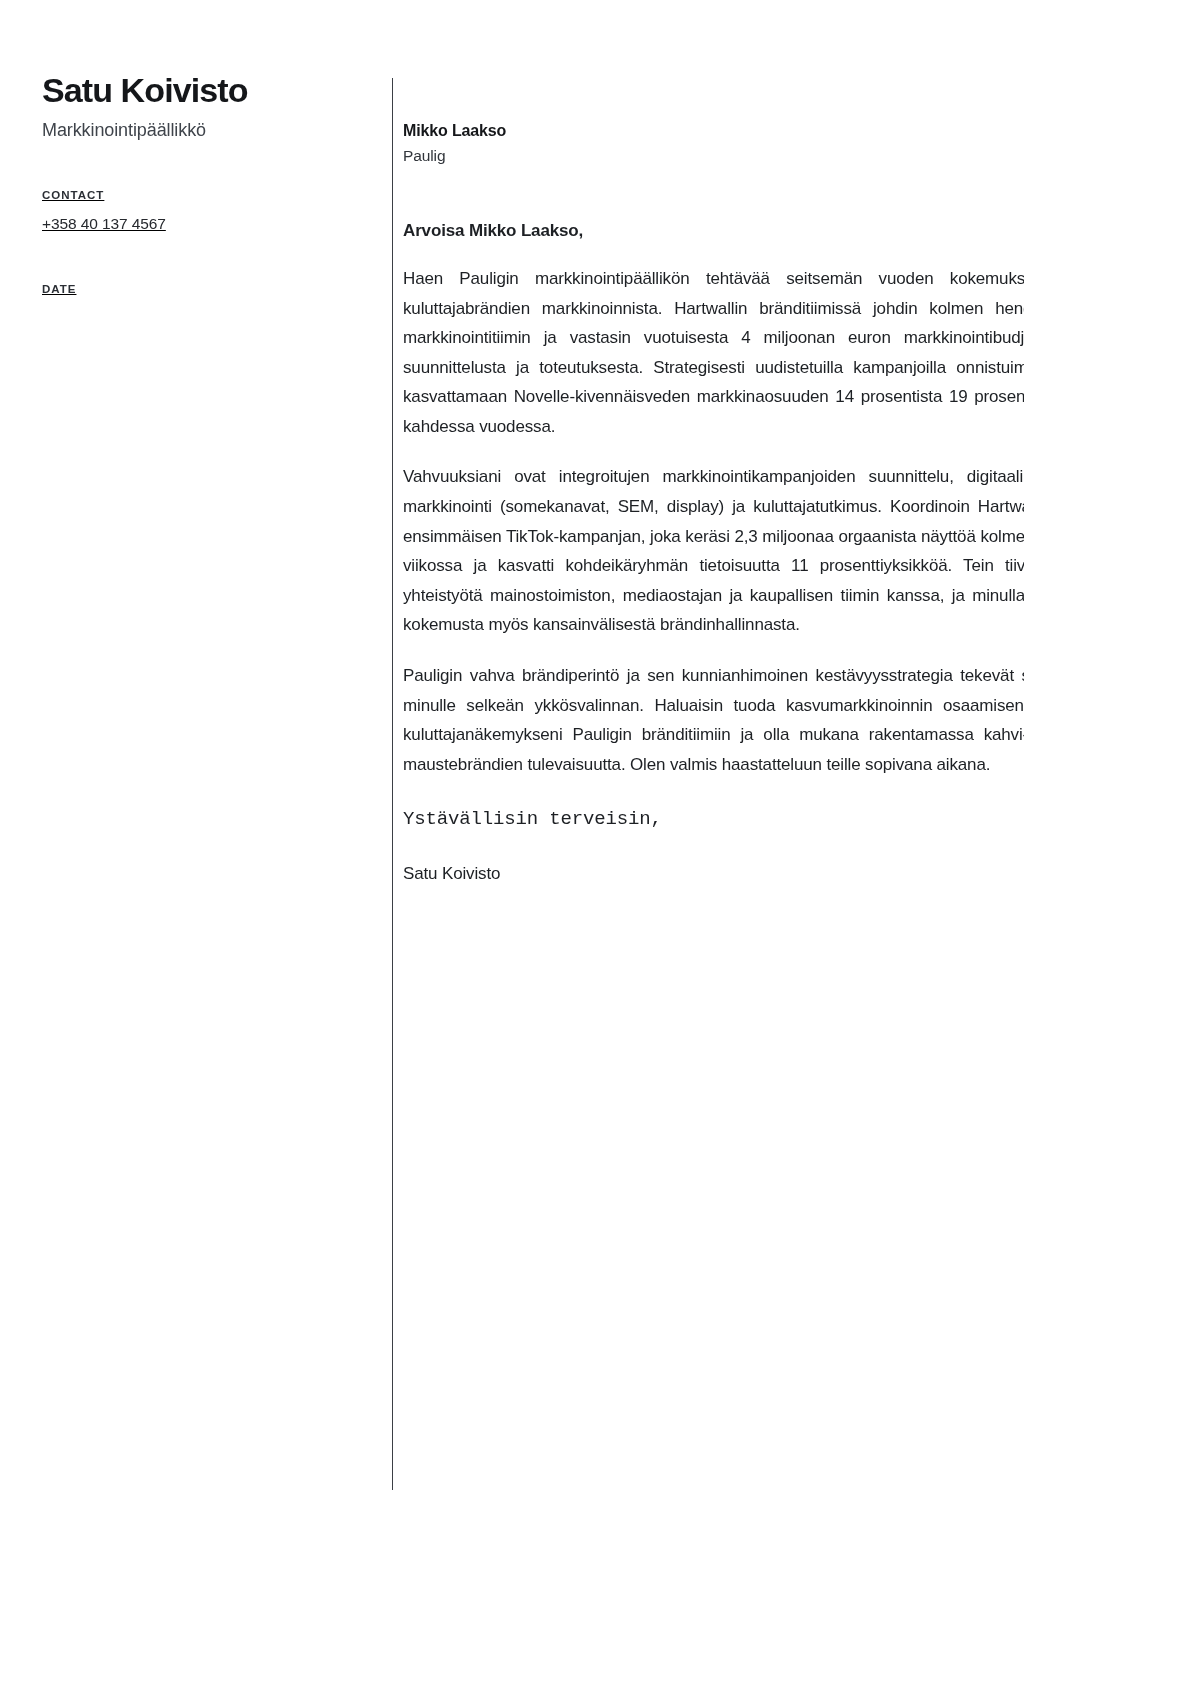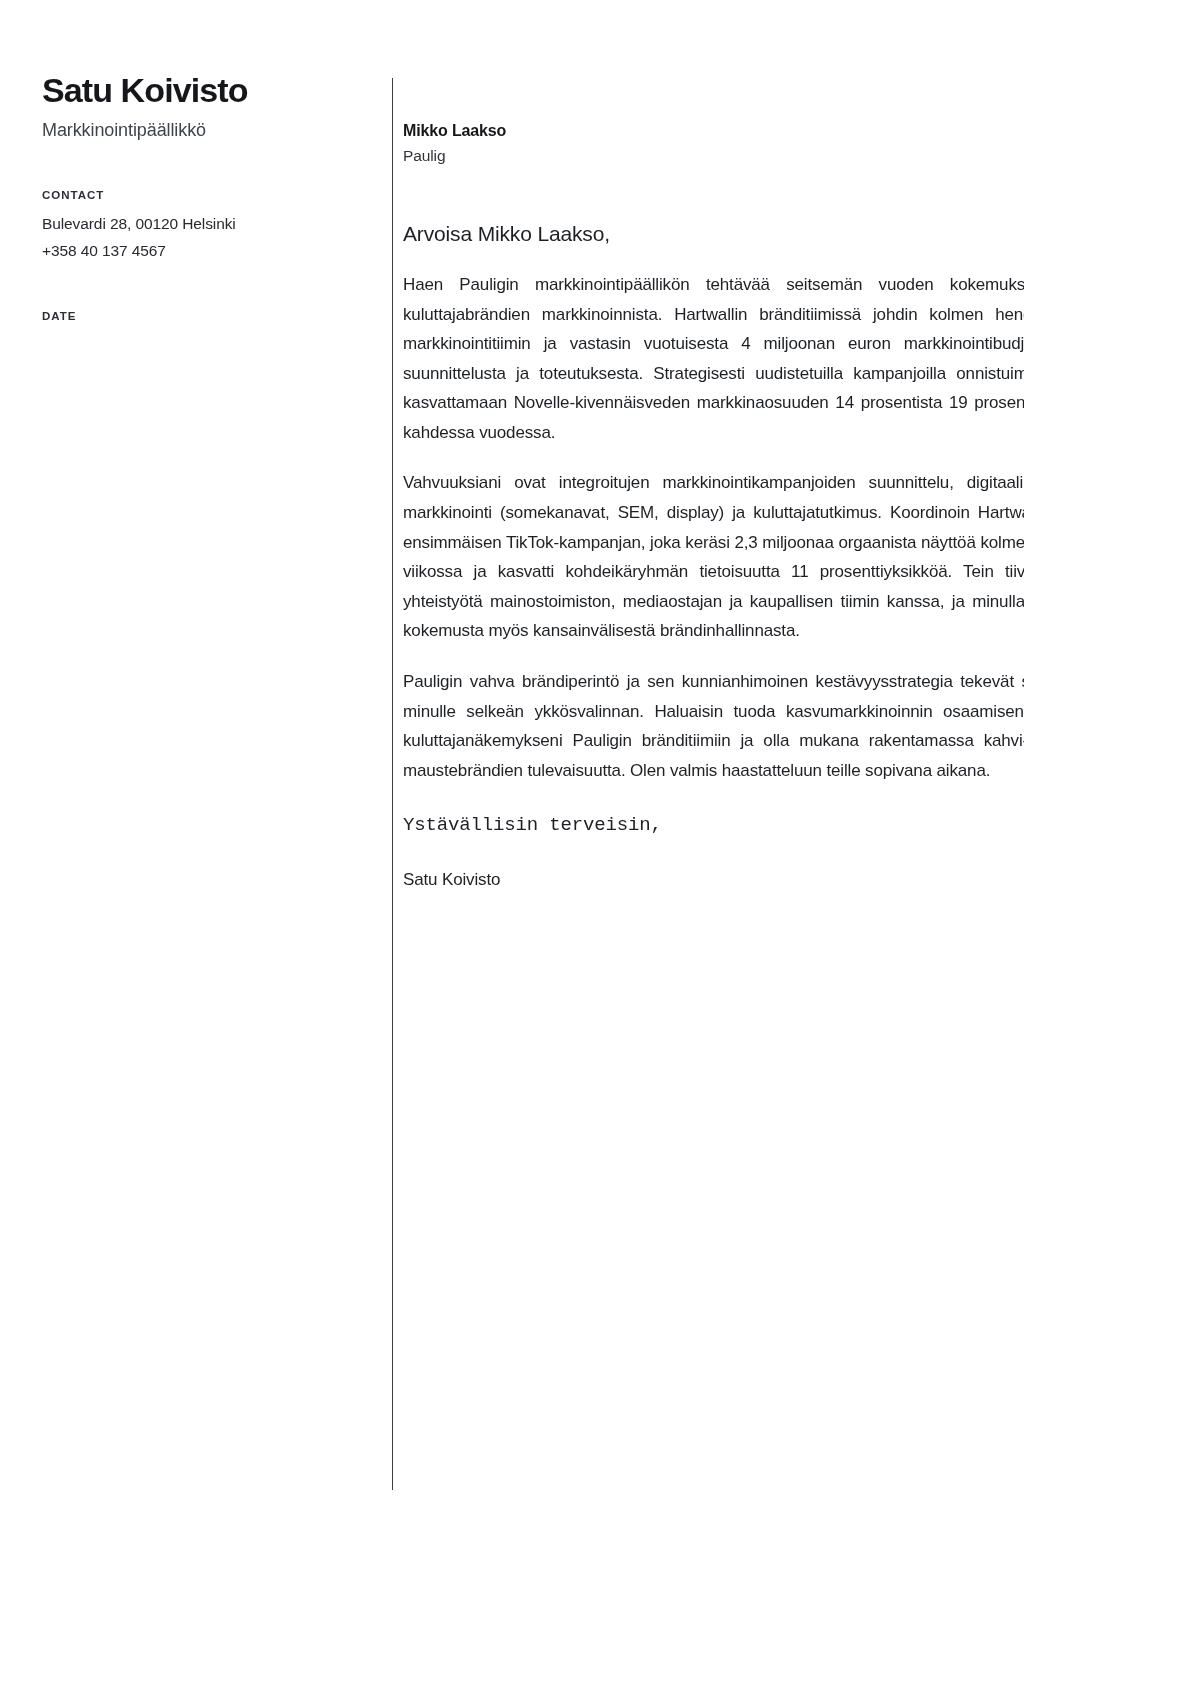--- a/index.html
+++ b/index.html
@@ -48,20 +48,21 @@
   .role {
     font-size: 18px;
     font-weight: 400;
     color: #3f444b;
     letter-spacing: -0.1px;
     margin: 9px 0 16px 0;
     line-height: 1.3;
   }
   .block {
     margin-top: 46px;
+    text-decoration: underline;
   }
   .block-label {
     font-size: 11.5px;
     font-weight: 700;
     letter-spacing: 1.0px;
     color: #2b2f35;
     text-transform: uppercase;
     margin: 0 0 9px 0;
   }
   .block-line {
@@ -90,25 +91,26 @@
   }
   .recipient-org {
     font-size: 15.5px;
     font-weight: 400;
     color: #31353b;
     letter-spacing: -0.1px;
     margin: 4px 0 0 0;
     line-height: 1.35;
   }
   .salutation {
-    font-size: 21px;
+    font-size: 17px;
     color: #1d2024;
     letter-spacing: -0.15px;
     margin: 51px 0 0 0;
     line-height: 1.5;
+    font-weight: bold;
   }
   .para {
     font-size: 17px;
     color: #1d2024;
     letter-spacing: -0.15px;
     line-height: 1.74;
     text-align: justify;
     text-justify: inter-word;
     margin: 21px 0 0 0;
   }
@@ -134,21 +136,20 @@
 <div class="page">
 
   <div class="divider"></div>
 
   <div class="sidebar">
     <h1 class="name">Satu Koivisto</h1>
     <p class="role">Markkinointipäällikkö</p>
 
     <div class="block">
       <p class="block-label">CONTACT</p>
-      <div class="block-line">Bulevardi 28, 00120 Helsinki</div>
       <div class="block-line">+358 40 137 4567</div>
     </div>
 
     <div class="block">
       <p class="block-label">DATE</p>
     </div>
   </div>
 
   <div class="letter">
     <p class="recipient-name">Mikko Laakso</p>

